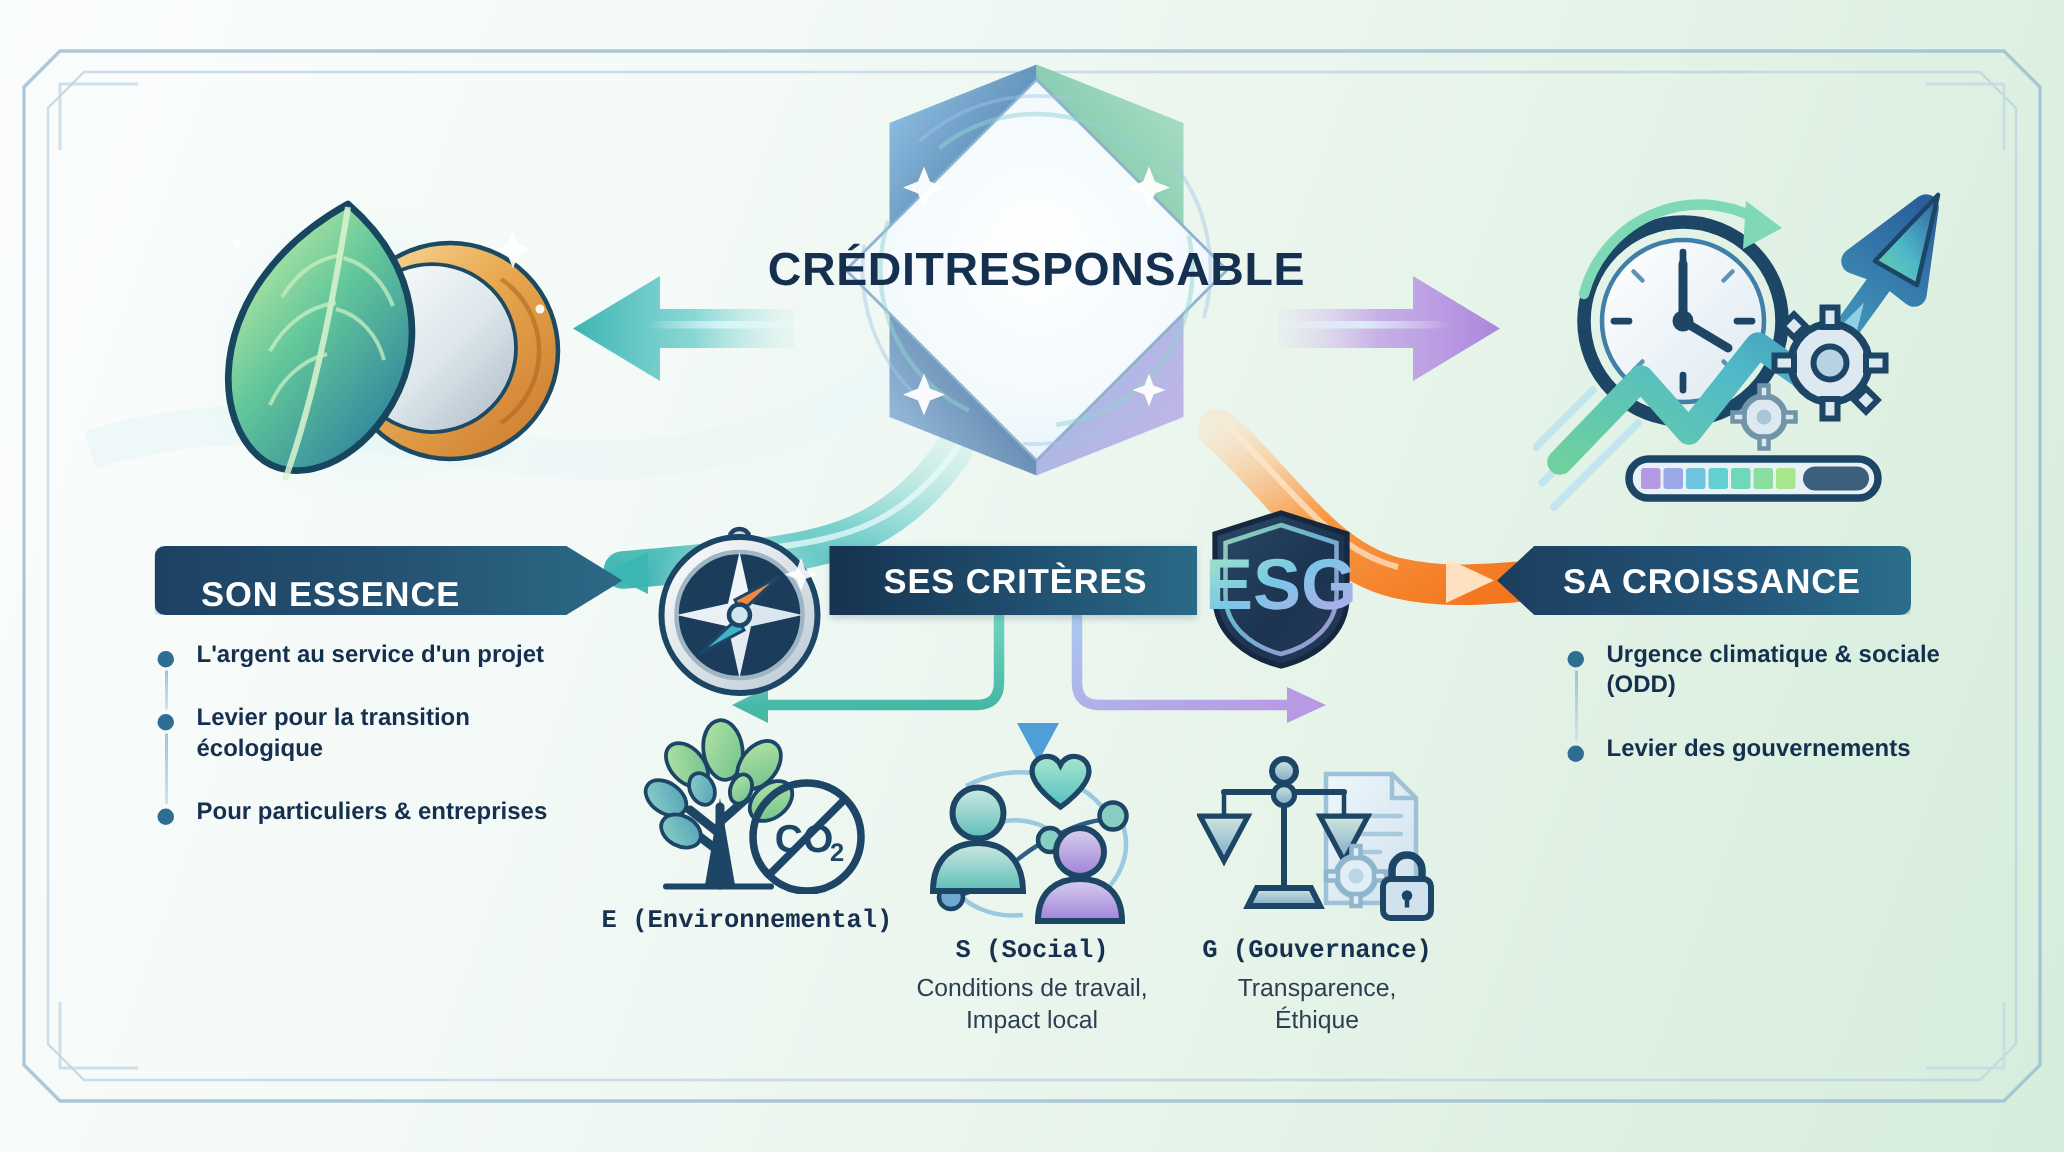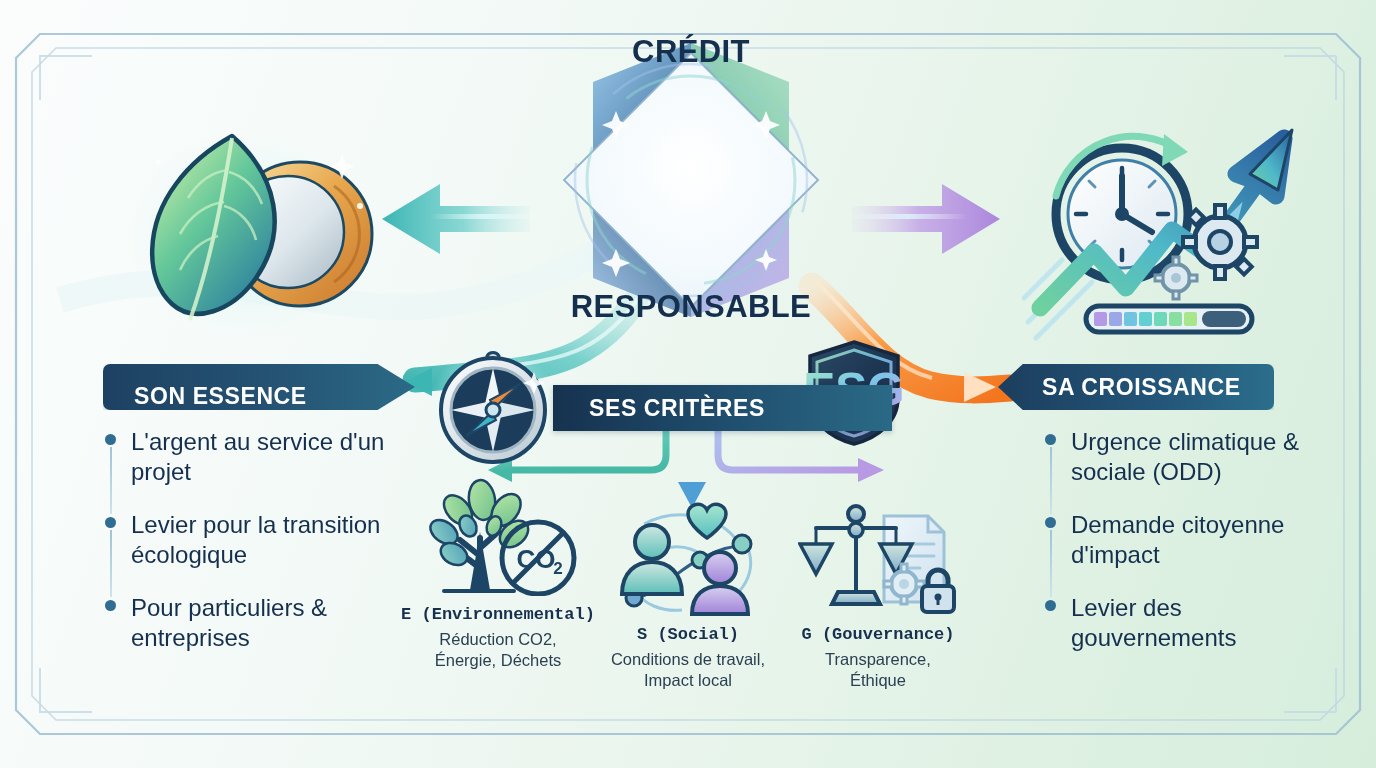--- a/index.html
+++ b/index.html
@@ -17,21 +17,21 @@
 
   
   .frame-svg { position: absolute; inset: 0; width: 100%; height: 100%; pointer-events: none; }
 
   
   #emblem {
     position: absolute; left: 546px; top: 35px; width: 290px; height: 290px;
   }
   #emblem .title {
     position: absolute; left: 0; top: 0; width: 100%; height: 100%;
-    display: flex; flex-direction: column; align-items: center; justify-content: space-between;
+    display: flex; flex-direction: row; align-items: center; justify-content: center;
     z-index: 5; pointer-events: none;
   }
   #emblem .title span {
     color: #15304f; font-weight: bold; font-size: 31px; letter-spacing: 0.4px;
     line-height: 1.12; text-align: center; white-space: nowrap;
   }
 
   
   .banner {
     position: absolute; height: 46px;
@@ -41,40 +41,39 @@
   }
   #banner-essence {
     left: 103px; top: 364px; width: 312px;
     background: linear-gradient(90deg, #1d4163 0%, #255373 55%, #2b6a86 100%);
     border-radius: 7px 0 0 7px;
     clip-path: polygon(0 0, 88% 0, 100% 50%, 88% 100%, 0 100%);
     padding-left: 31px;
     align-items: flex-end;
   }
   #banner-criteres {
-    left: 553px; top: 364px; width: 339px;
+    left: 553px; top: 364px; width: 245px;
     background: linear-gradient(90deg, #16324f 0%, #1f4c6c 48%, #2a6a86 100%);
     padding-left: 36px;
-    margin-top: 21px;
   }
   #banner-croissance {
     left: 998px; top: 364px; width: 276px;
     background: linear-gradient(90deg, #1c3e5e 0%, #23567a 60%, #2b6e8b 100%);
     border-radius: 0 7px 7px 0;
     clip-path: polygon(9% 0, 100% 0, 100% 100%, 9% 100%, 0 50%);
     padding-left: 44px;
   }
 
   
   .bullets { position: absolute; width: 300px; }
   #bullets-left  { left: 100px; top: 427px; }
   #bullets-right { left: 1040px; top: 427px; }
   .bullet-item {
     position: relative; padding-left: 31px; margin-bottom: 22px;
-    color: #15304f; font-size: 24px; line-height: 1.27; font-weight: normal;
+    color: #15304f; font-size: 16px; line-height: 1.27; font-weight: bold;
   }
   .bullet-item::before {
     content: ""; position: absolute; left: 5px; top: 7px;
     width: 11px; height: 11px; border-radius: 50%;
     background: #2f6d93;
   }
   .bullet-item:not(:last-child)::after {
     content: ""; position: absolute; left: 10px; top: 20px;
     width: 1.5px; height: calc(100% + 6px);
     background: linear-gradient(180deg, #9dc4d8 0%, #cfe3ec 100%);
@@ -448,21 +447,20 @@
   </div>
 
   <div class="bullets" id="bullets-left">
     <div class="bullet-item">L'argent au service d'un projet</div>
     <div class="bullet-item">Levier pour la transition écologique</div>
     <div class="bullet-item">Pour particuliers &amp; entreprises</div>
   </div>
 
   <div class="bullets" id="bullets-right">
     <div class="bullet-item">Urgence climatique &amp; sociale (ODD)</div>
-    <div class="bullet-item">Demande citoyenne d'impact</div>
     <div class="bullet-item">Levier des gouvernements</div>
   </div>
 
   <div class="esg-card" id="esg-e">
     <div class="esg-icon">
       <svg viewBox="0 0 160 118" width="160" height="118">
         <defs>
           <linearGradient id="leafA" x1="0" y1="0" x2="1" y2="1">
             <stop offset="0%" stop-color="#b6e6a6"></stop>
               <stop offset="100%" stop-color="#6ec08c"></stop>
@@ -490,24 +488,20 @@
 
         <g transform="translate(82,42)">
           <circle cx="38" cy="38" r="36" fill="none" stroke="#1d4566" stroke-width="5"></circle>
           <line x1="13" y1="63" x2="63" y2="13" stroke="#1d4566" stroke-width="5"></line>
           <text x="36" y="48" text-anchor="middle" font-family="Liberation Sans, sans-serif" font-size="26" font-weight="bold" fill="#1d4566">CO</text>
           <text x="58" y="54" text-anchor="middle" font-family="Liberation Sans, sans-serif" font-size="17" font-weight="bold" fill="#1d4566">2</text>
         </g>
       </svg>
     </div>
     <div class="esg-title">E (Environnemental)</div>
-    <div class="esg-desc">
-      <div>Réduction CO2,</div>
-      <div>Énergie, Déchets</div>
-    </div>
   </div>
 
   <div class="esg-card" id="esg-s">
     <div class="esg-icon">
       <svg viewBox="0 0 160 118" width="160" height="118">
         <defs>
           <linearGradient id="perA" x1="0" y1="0" x2="0" y2="1">
             <stop offset="0%" stop-color="#cfe8e2"></stop>
               <stop offset="100%" stop-color="#5dbfb8"></stop>
           </linearGradient>

